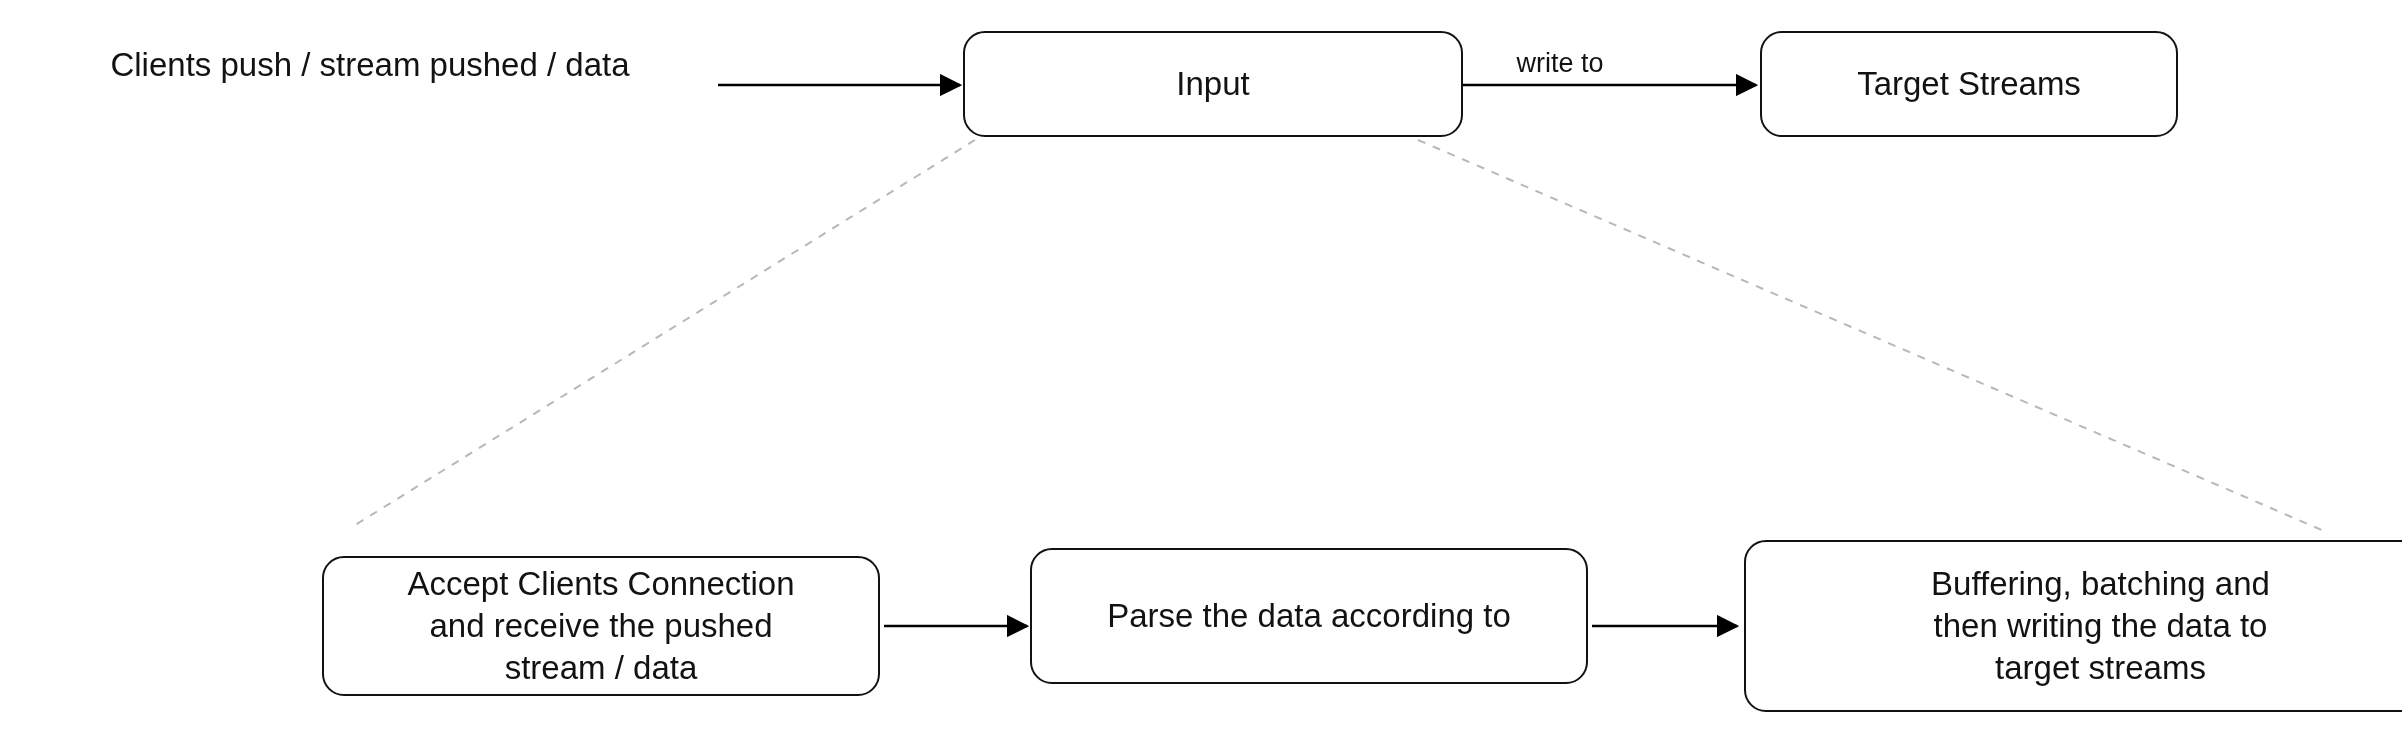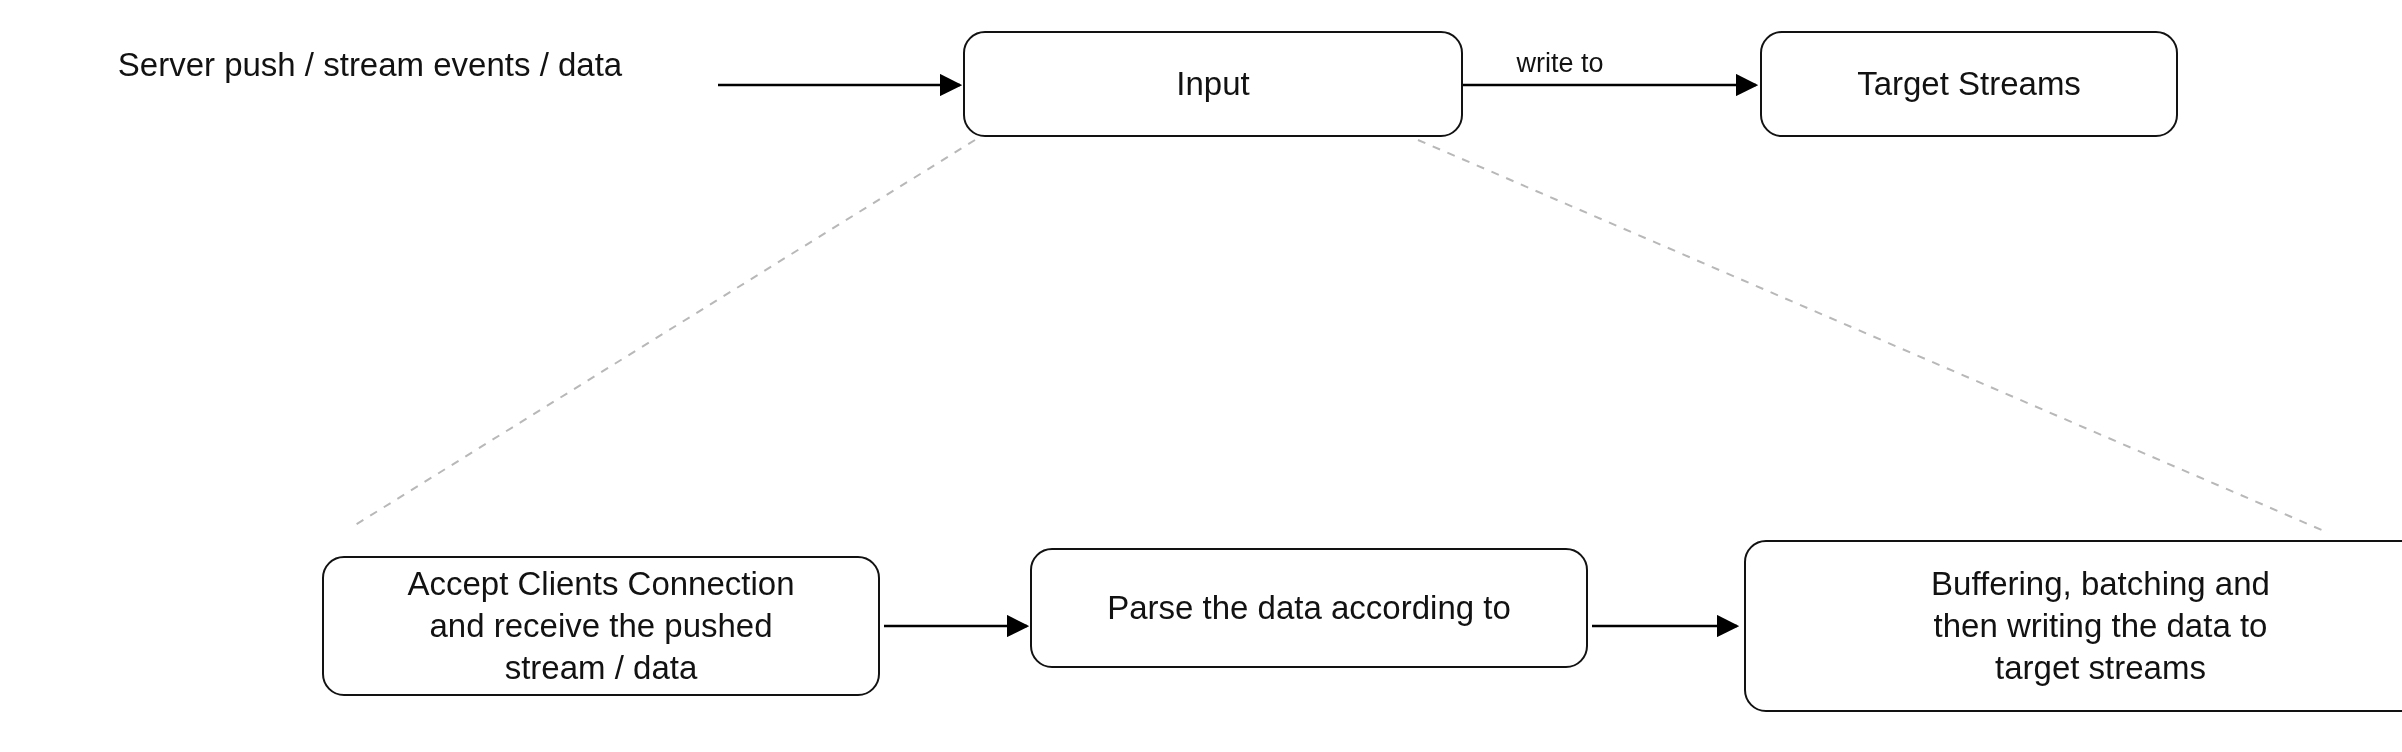--- a/index.html
+++ b/index.html
@@ -43,21 +43,21 @@
   .edge-label {
     position: absolute;
     text-align: center;
     font-size: 27px;
     line-height: 38px;
   }
   
   #input-node   { left: 963px;  top: 31px;  width: 500px; height: 106px; }
   #target-node  { left: 1760px; top: 31px;  width: 418px; height: 106px; }
   #accept-node  { left: 322px;  top: 528px; width: 558px; height: 140px; margin-top: 28px; }
-  #parse-node   { left: 1030px; top: 548px; width: 558px; height: 120px; }
+  #parse-node   { left: 1030px; top: 548px; width: 558px; height: 136px; }
   #buffer-node  { left: 1744px; top: 540px; width: 713px; height: 172px; }
   #clients-note { left: 30px;   top: 44px;  width: 680px; }
   #write-to-label { left: 1470px; top: 44px; width: 180px; }
 </style>
 </head>
 <body>
 
 <svg class="edges" width="2402" height="752" viewBox="0 0 2402 752">
   <defs>
     <marker id="arrowhead" viewBox="0 0 10 10" refX="9" refY="5" markerWidth="9" markerHeight="9" orient="auto-start-reverse">
@@ -72,21 +72,21 @@
   <line x1="975" y1="140" x2="352" y2="527" style="stroke: var(--dashed, #b8b8b8)" stroke-width="2" stroke-dasharray="8 8"></line>
 
   <line x1="1418" y1="140" x2="2324" y2="531" style="stroke: var(--dashed, #b8b8b8)" stroke-width="2" stroke-dasharray="8 8"></line>
 
   <line x1="884" y1="626" x2="1027" y2="626" style="stroke: var(--arrow, #000)" stroke-width="2.5" marker-end="url(#arrowhead)"></line>
 
   <line x1="1592" y1="626" x2="1737" y2="626" style="stroke: var(--arrow, #000)" stroke-width="2.5" marker-end="url(#arrowhead)"></line>
 </svg>
 
 <div id="clients-note" class="free-text">
-  <div>Server push / stream events / data</div>
+  <div>Clients push / stream pushed / data</div>
 </div>
 
 <div id="write-to-label" class="edge-label">write to</div>
 
 <div id="input-node" class="node">
   <div>Input</div>
 </div>
 
 <div id="target-node" class="node">
   <div>Target Streams</div>

